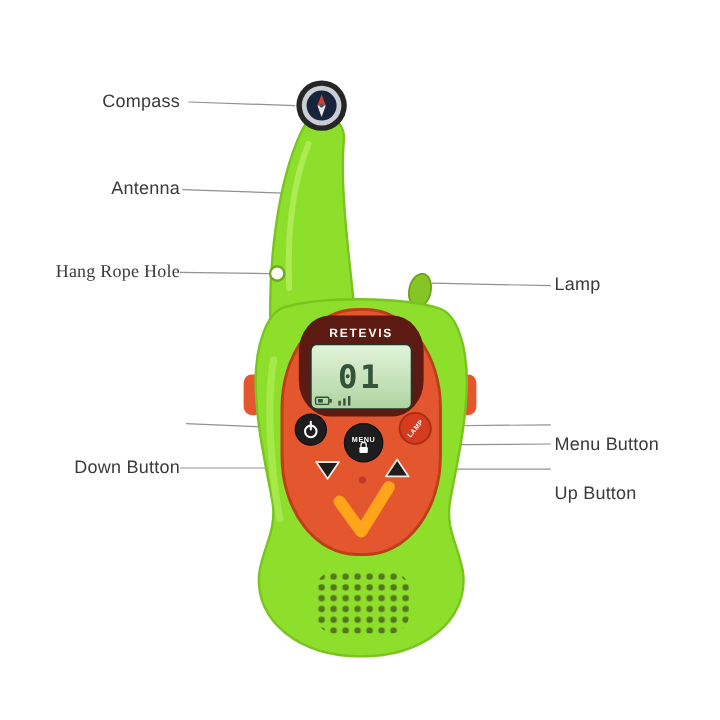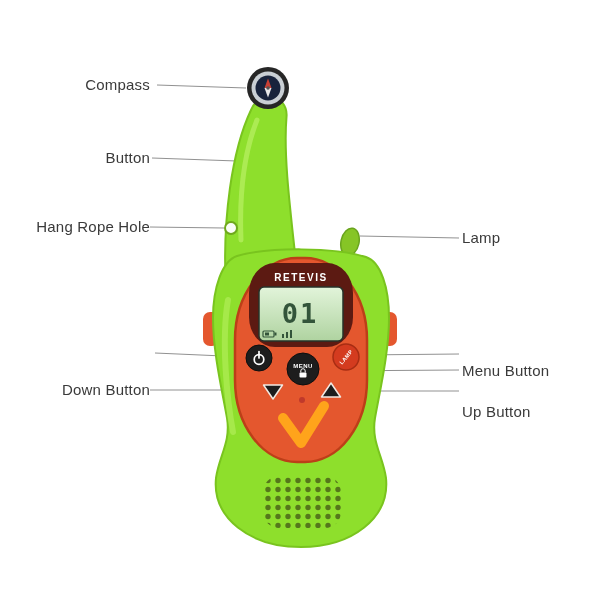--- a/index.html
+++ b/index.html
@@ -110,21 +110,21 @@
     <polygon points="273,399 263.5,385 282.5,385" fill="#1D1D1D" stroke="#F2E9E2" stroke-width="1.5" stroke-linejoin="round"></polygon>
     <polygon points="331,383 321.5,397 340.5,397" fill="#1D1D1D" stroke="#F2E9E2" stroke-width="1.5" stroke-linejoin="round"></polygon>
     <circle cx="302" cy="400" r="3" fill="#C0392B"></circle>
 
     <path d="M 283 418 L 301 443 L 324 406" stroke="#FFA41B" stroke-width="10" fill="none" stroke-linecap="round" stroke-linejoin="round"></path>
 
     <rect x="263" y="476" width="78" height="52" rx="16" fill="url(#spk)"></rect>
   </svg>
 
   <div class="label left" style="right:450px;top:75px;margin-left:10px;">Compass</div>
-  <div class="label left" style="right:450px;top:148px;">Button</div>
-  <div class="label left" style="right:450px;top:217px;">Hang Rope Hole</div>
+  <div class="label left" style="right:450px;top:148px;">Antenna</div>
+  <div class="label left" style="right:450px;top:217px;font-family:Liberation Serif, serif;">Hang Rope Hole</div>
   <div class="label left" style="right:450px;top:380px;">Down Button</div>
 
   <div class="label" style="left:462px;top:228px;">Lamp</div>
   <div class="label" style="left:462px;top:361px;">Menu Button</div>
   <div class="label" style="left:462px;top:382px;margin-top:20px;">Up Button</div>
 
 </div>
 
 </body></html>

